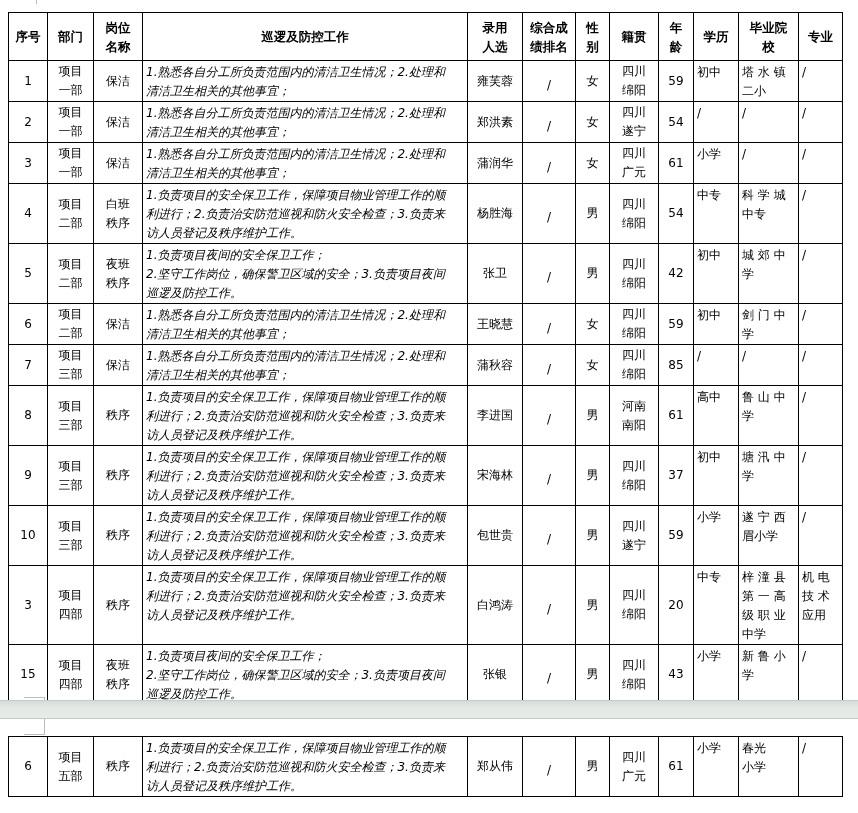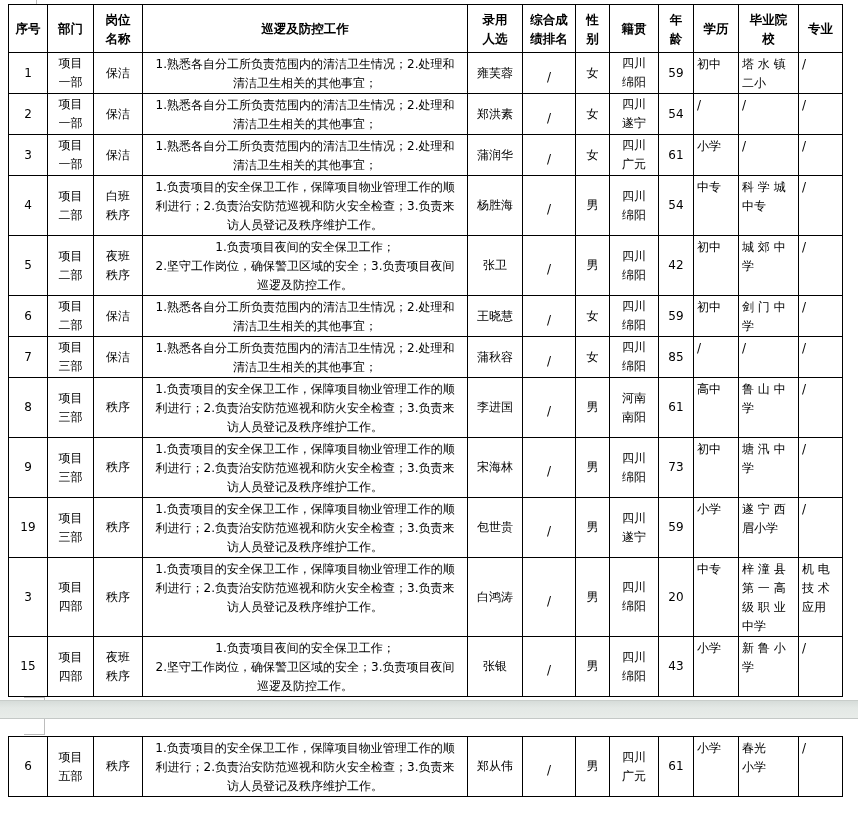--- a/index.html
+++ b/index.html
@@ -4,22 +4,22 @@
 <style>
   html, body { margin:0; padding:0; background:#ffffff; }
   body { width:858px; height:813px; position:relative; overflow:hidden;
          font-family:"DejaVu Sans", "Liberation Sans", sans-serif; color:#000; }
   table.doc { position:absolute; left:8px; border-collapse:collapse; table-layout:fixed; }
   table.doc td, table.doc th { border:1px solid #000; padding:0 3px; font-size:12px; line-height:19px;
          vertical-align:middle; overflow:hidden; }
   table.doc th { font-weight:bold; font-size:12.5px; text-align:center; }
   .c { text-align:center; }
   .top { vertical-align:top !important; padding-top:2px !important; }
-  .desc { text-align:center; }
-  #t1 { top:4px; }
+  .desc { text-align:left;font-style:italic; }
+  #t1 { top:12px; }
   #t2 { top:736px; }
   .pagegap { position:absolute; left:0; top:700px; width:858px; height:17px;
              background:linear-gradient(#d6dcd9,#e3e8e5 40%,#e8ece9); border-top:1px solid #c8cdca; border-bottom:1px solid #c4c8c6; }
   .corner-mark { position:absolute; border-color:#bcbcbc; border-style:solid; }
   .slash { display:inline-block; transform:translateY(4px); }
 </style>
 </head>
 <body>
 
 <table class="doc" id="t1">
@@ -328,32 +328,32 @@
           <div>利进行；2.负责治安防范巡视和防火安全检查；3.负责来</div>
           <div>访人员登记及秩序维护工作。</div>
         </td>
         <td class="c">宋海林</td>
         <td class="c"><span class="slash">/</span></td>
         <td class="c">男</td>
         <td class="c">
           <div>四川</div>
           <div>绵阳</div>
         </td>
-        <td class="c">73</td>
+        <td class="c">37</td>
         <td class="top">初中</td>
         <td class="top">
           <div>塘 汛 中</div>
           <div>学</div>
         </td>
         <td class="top">
           <div>/</div>
         </td>
       </tr>
       <tr style="height:58px">
-        <td class="c">19</td>
+        <td class="c">10</td>
         <td class="c">
           <div>项目</div>
           <div>三部</div>
         </td>
         <td class="c">
           <div>秩序</div>
         </td>
         <td class="desc top">
           <div>1.负责项目的安全保卫工作，保障项目物业管理工作的顺</div>
           <div>利进行；2.负责治安防范巡视和防火安全检查；3.负责来</div>

